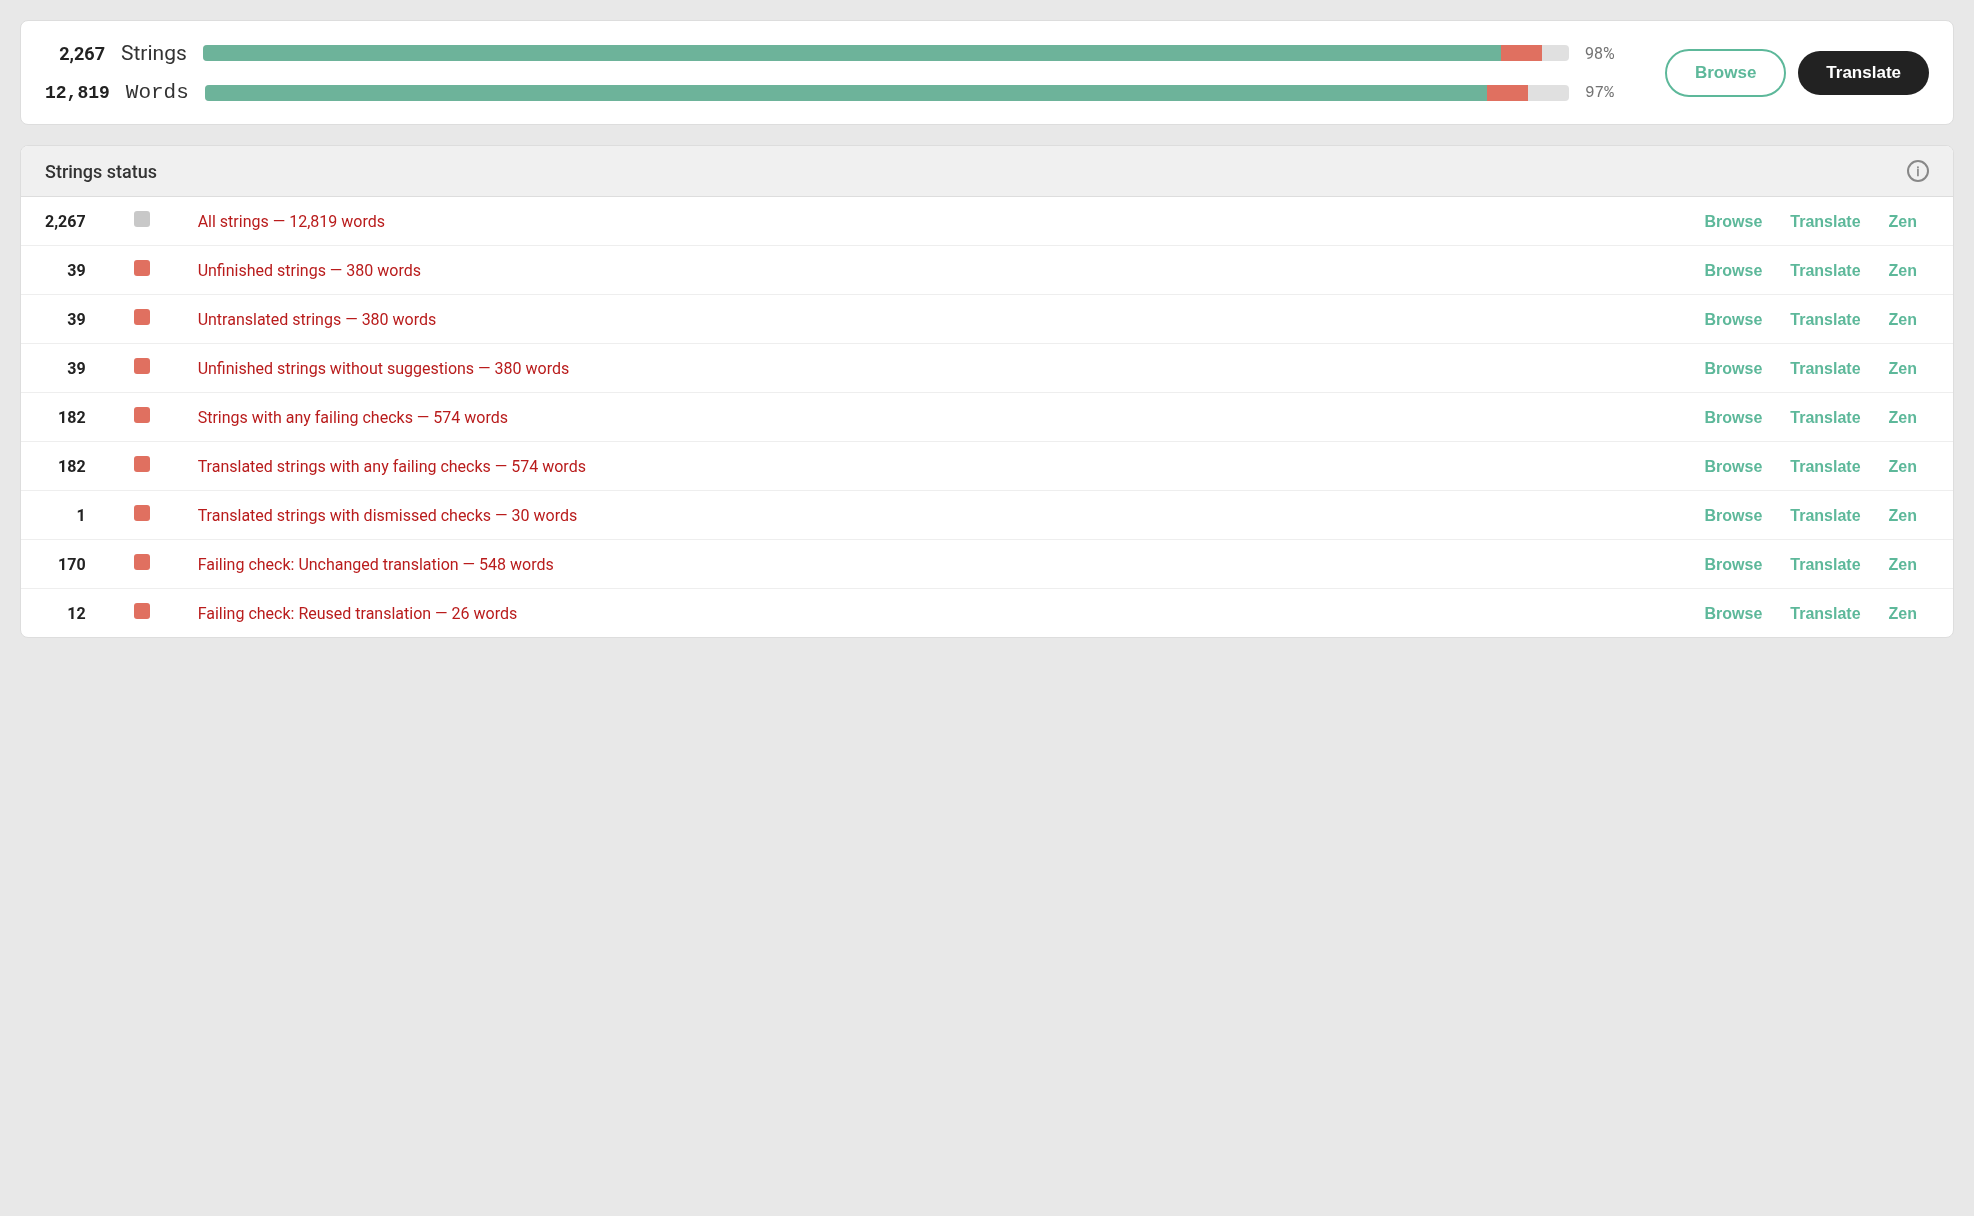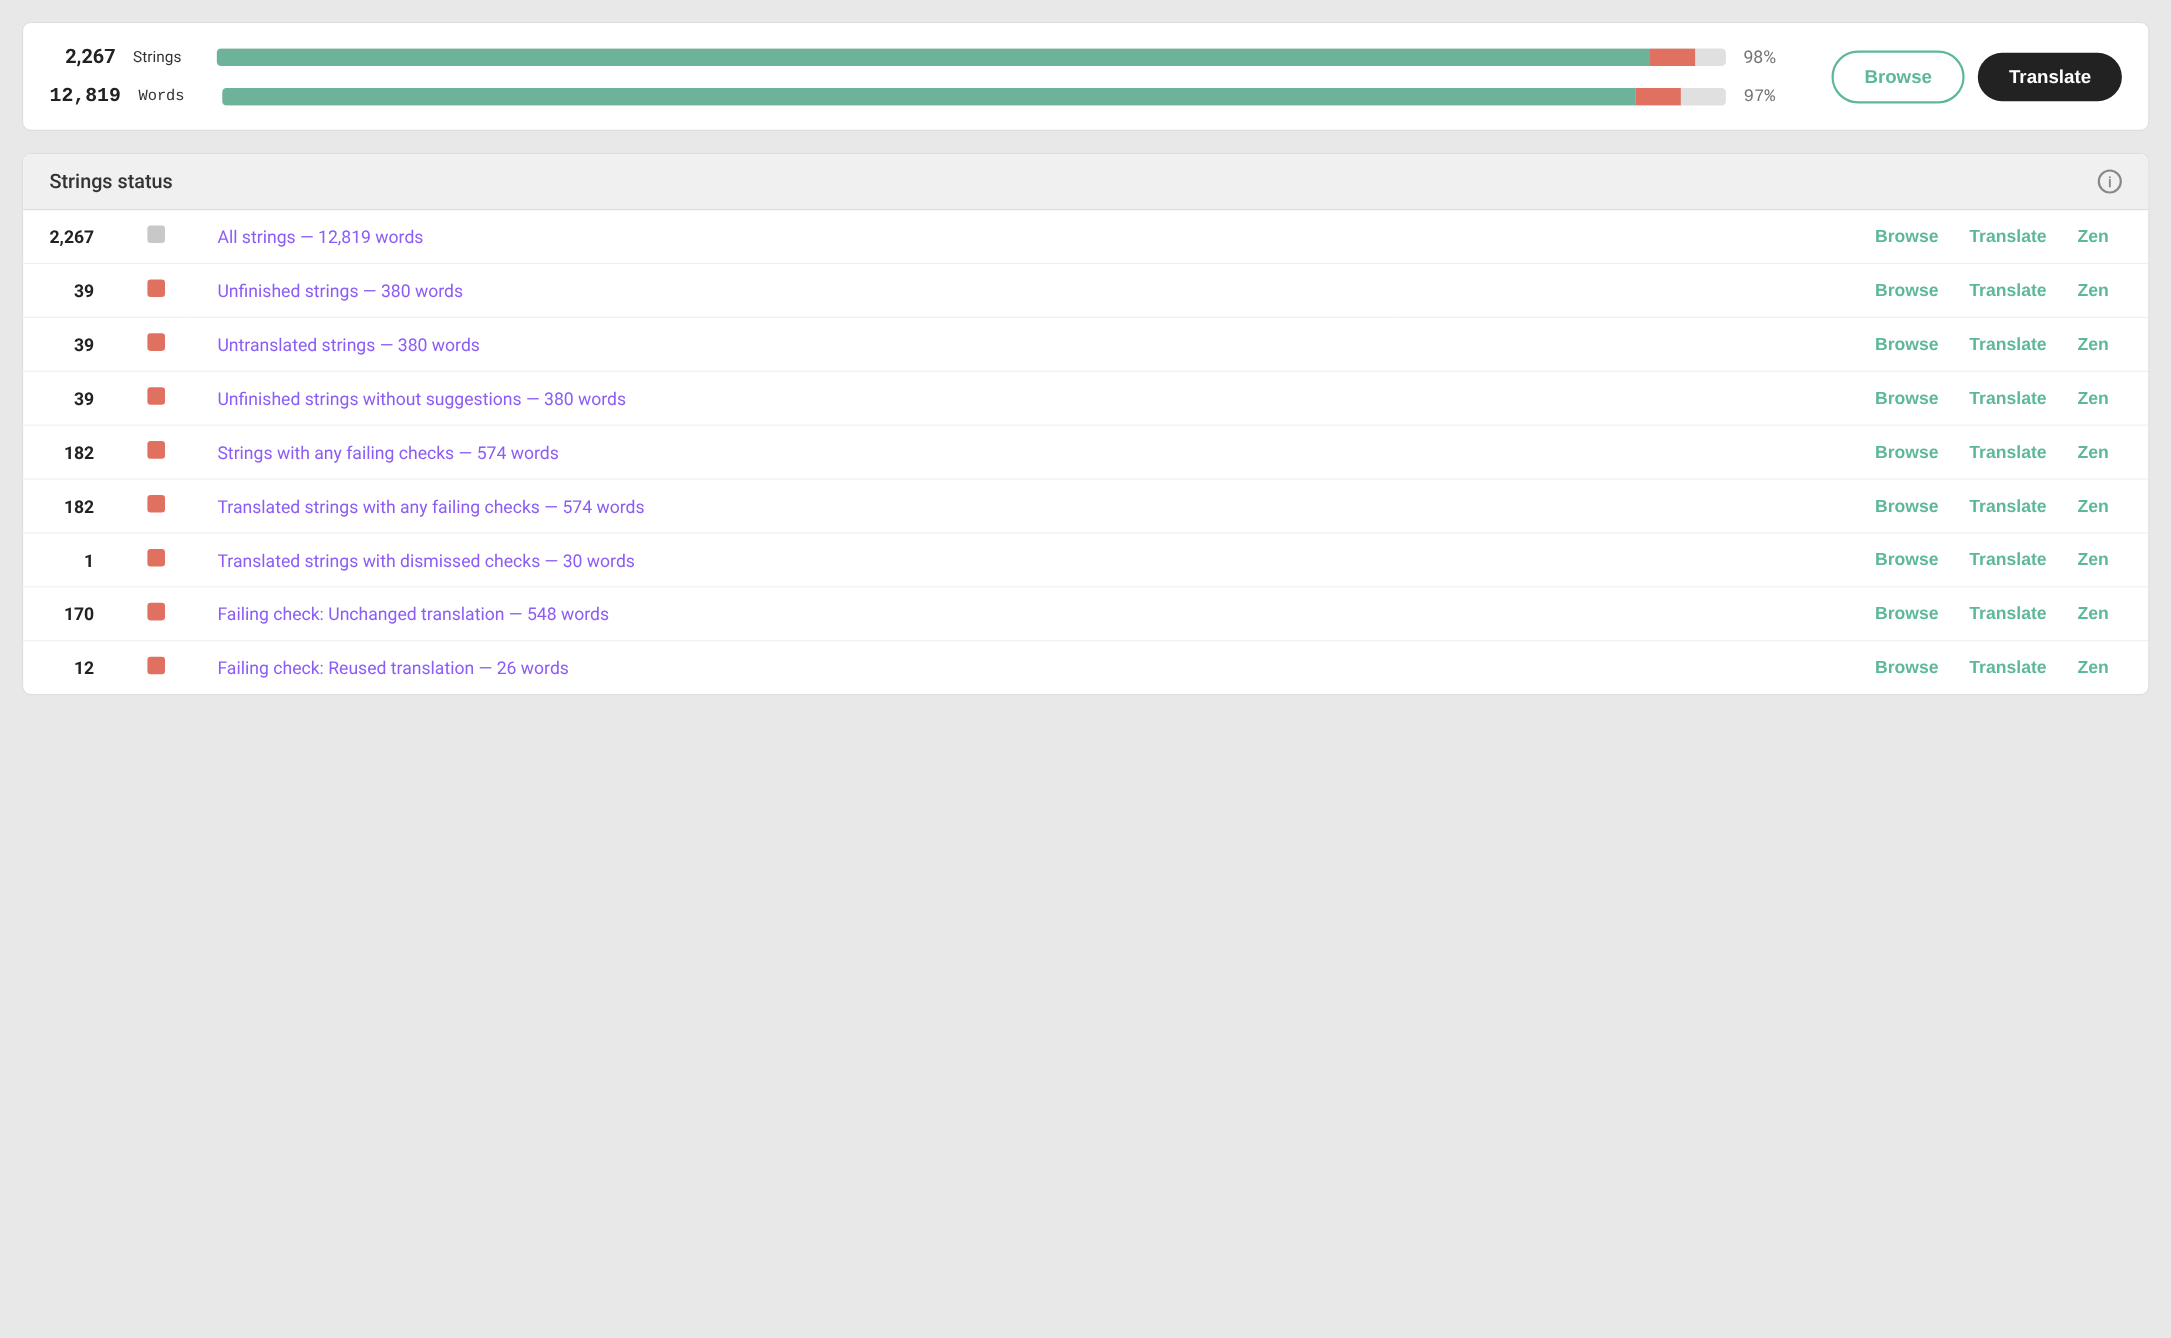--- a/index.html
+++ b/index.html
@@ -52,21 +52,21 @@
 
     .stat-count {
       font-weight: 700;
       font-size: 18px;
       color: #222;
       min-width: 60px;
       text-align: right;
     }
 
     .stat-label {
-      font-size: 14px;
+      font-size: 21px;
       color: #333;
       min-width: 60px;
     }
 
     .progress-container {
       flex: 1;
       height: 16px;
       background: #e0e0e0;
       border-radius: 4px;
       overflow: hidden;
@@ -155,21 +155,21 @@
       width: 16px;
       height: 16px;
       border-radius: 3px;
     }
 
     .dot-gray { background: #c8c8c8; }
     .dot-green { background: #6db39a; }
     .dot-red { background: #e07060; }
 
     .td-description {
-      color: #8b5cf6;
+      color: #b91c1c;
       font-size: 16px;
     }
 
     .td-actions {
       text-align: right;
       white-space: nowrap;
     }
 
     .link-action {
       color: #5db89a;

